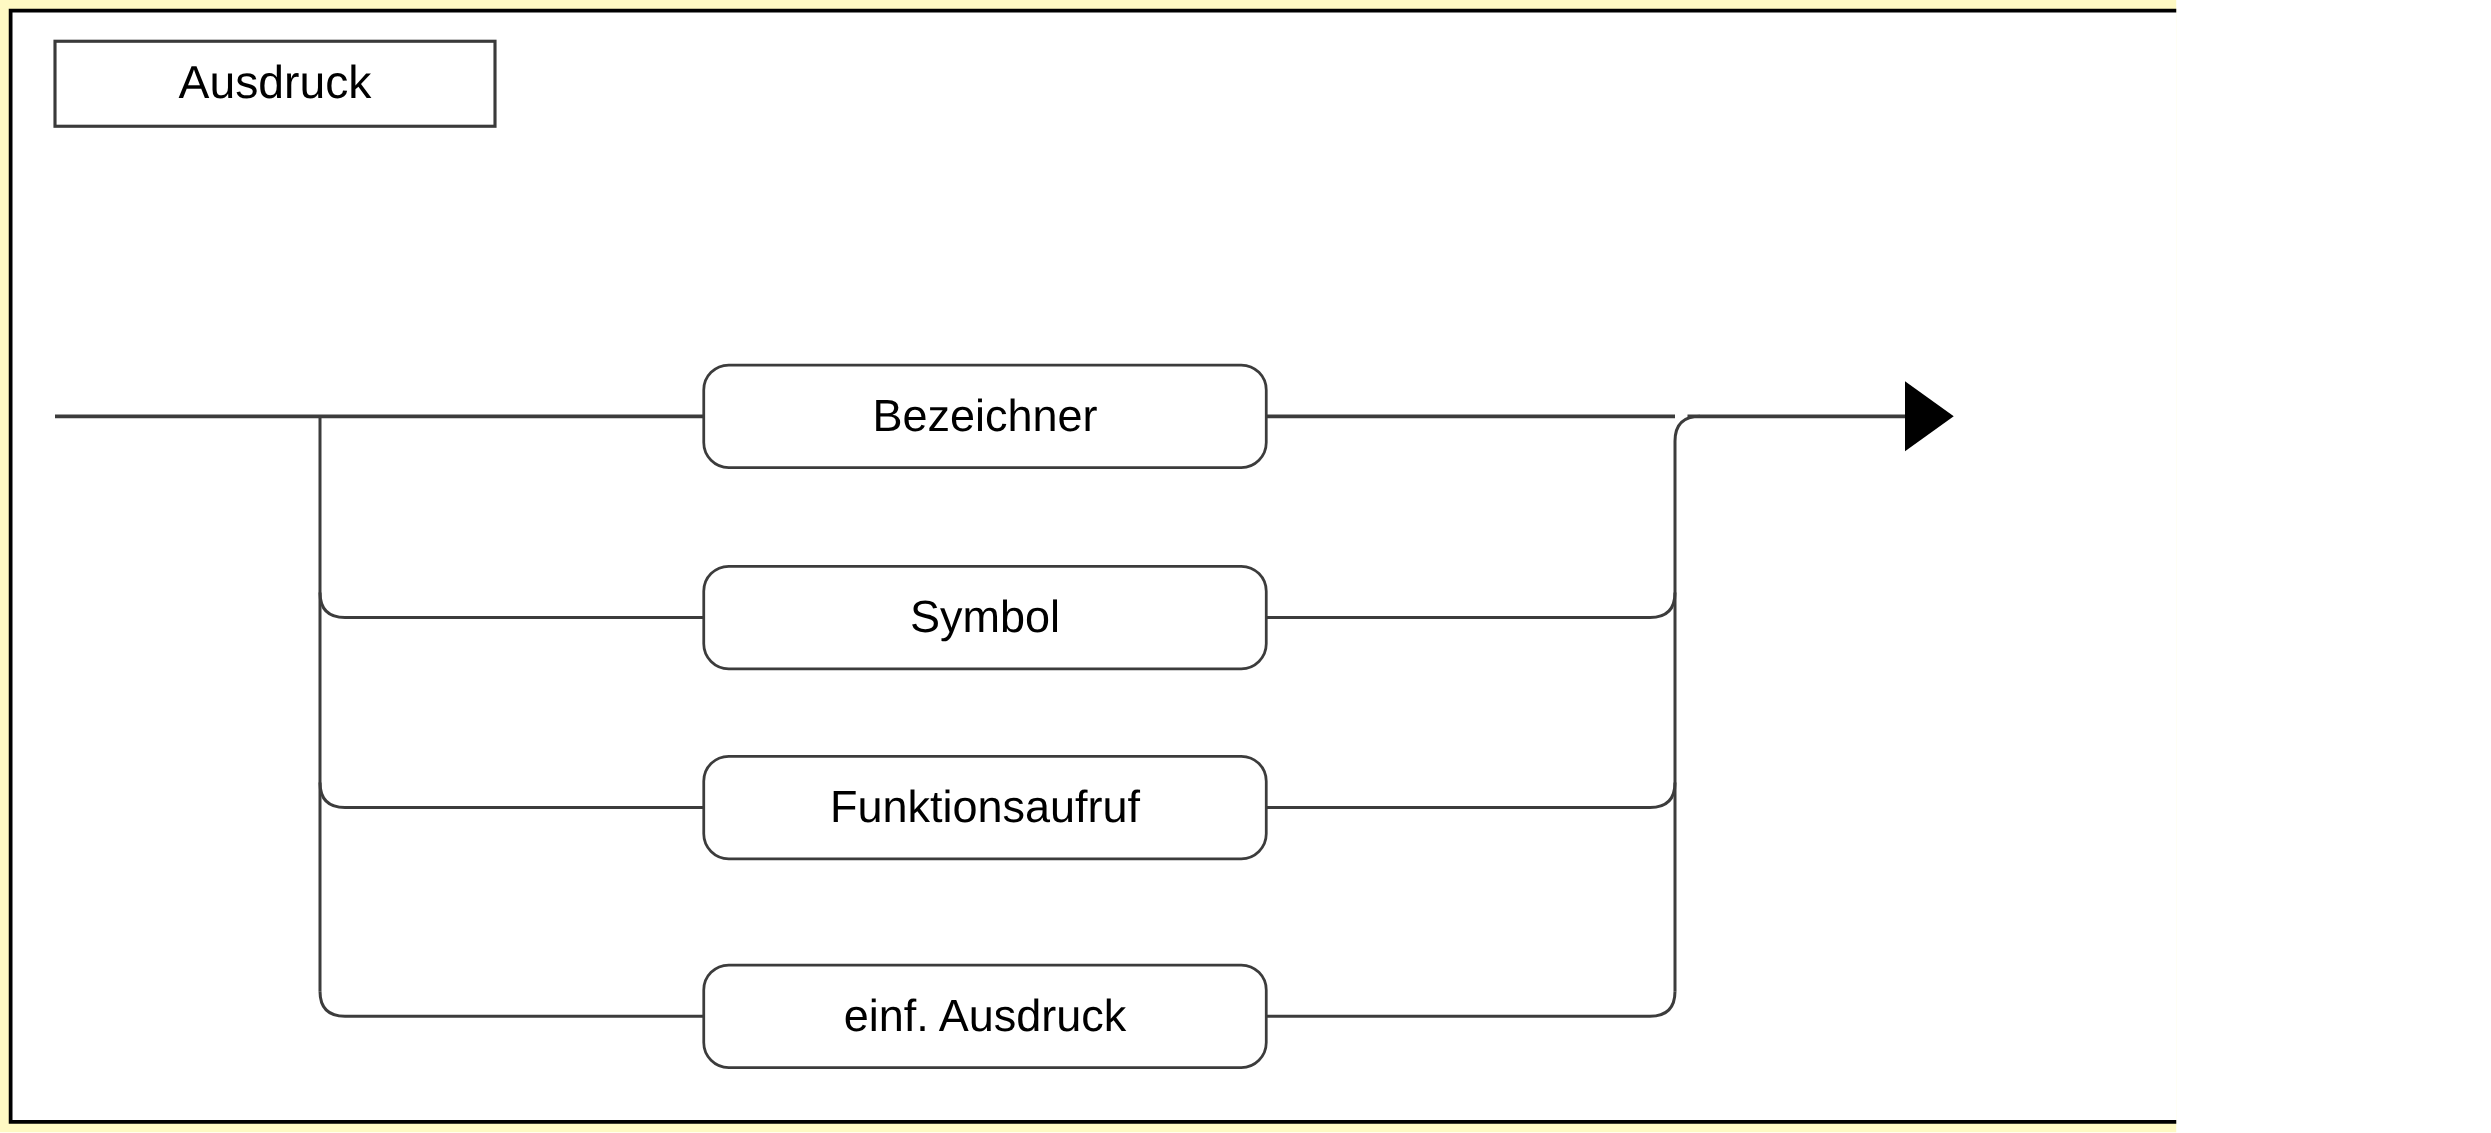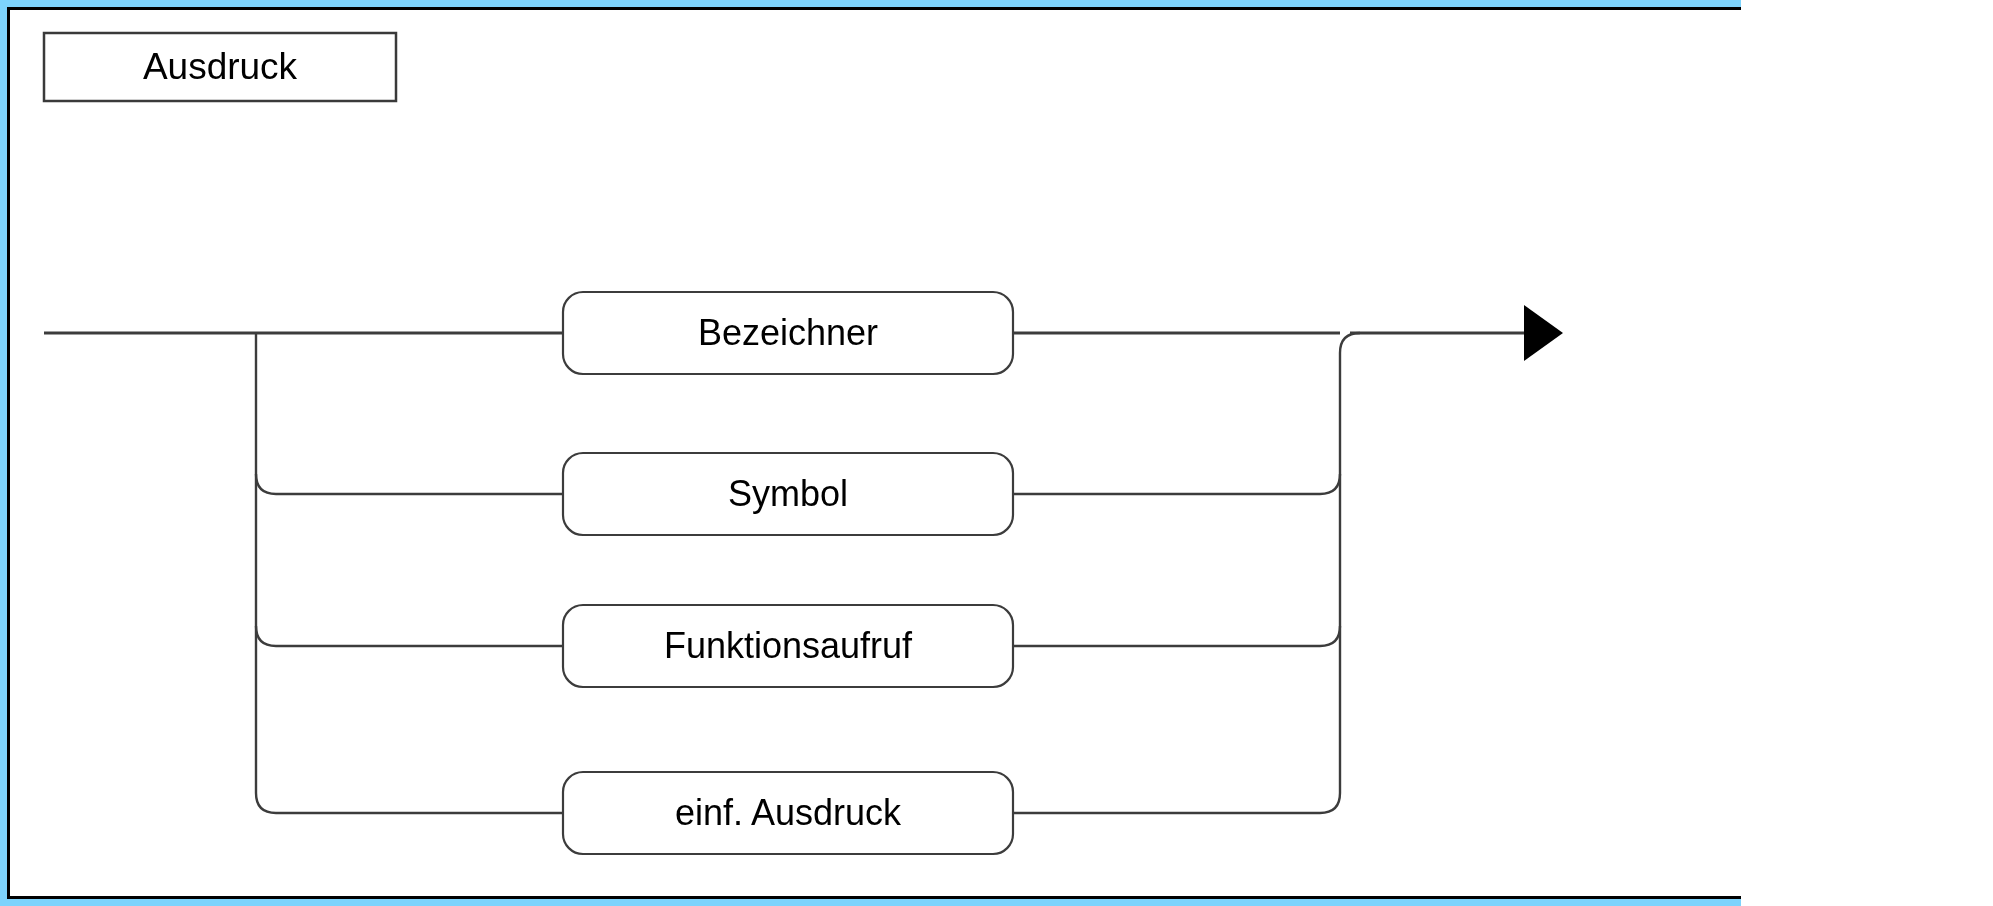--- a/index.html
+++ b/index.html
@@ -9,21 +9,21 @@
     background: #ffffff;
   }
   body {
     font-family: "Liberation Sans", sans-serif;
     -webkit-font-smoothing: antialiased;
   }
   #canvas {
     position: relative;
     width: 1741px;
     height: 906px;
-    background: #7dd3fc;
+    background: #fef9c3;
     overflow: hidden;
   }
   #diagram-svg {
     position: absolute;
     left: 0;
     top: 0;
     width: 1993px;
     height: 906px;
     display: block;
   }

